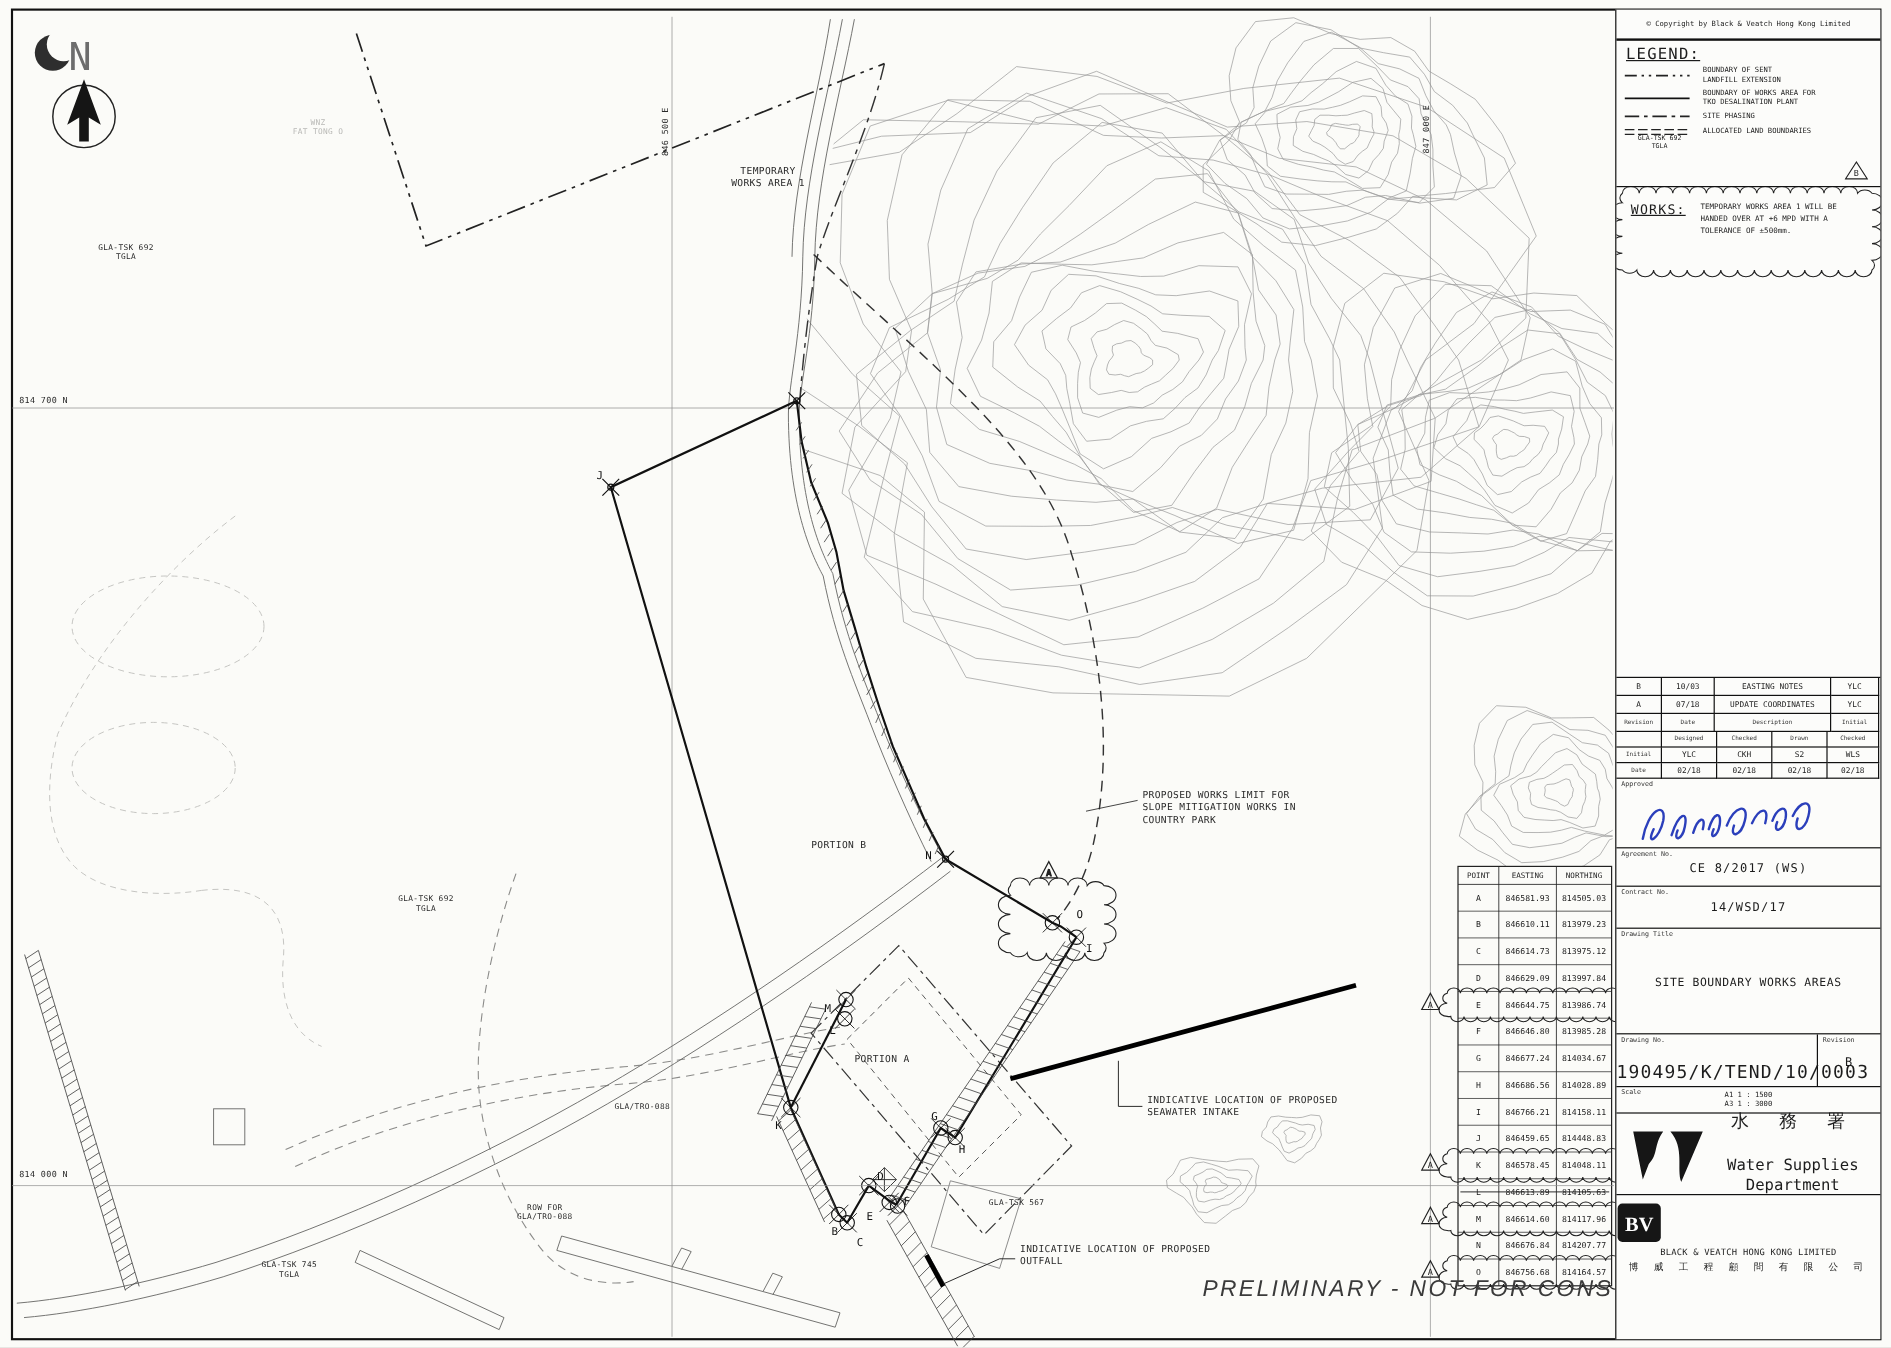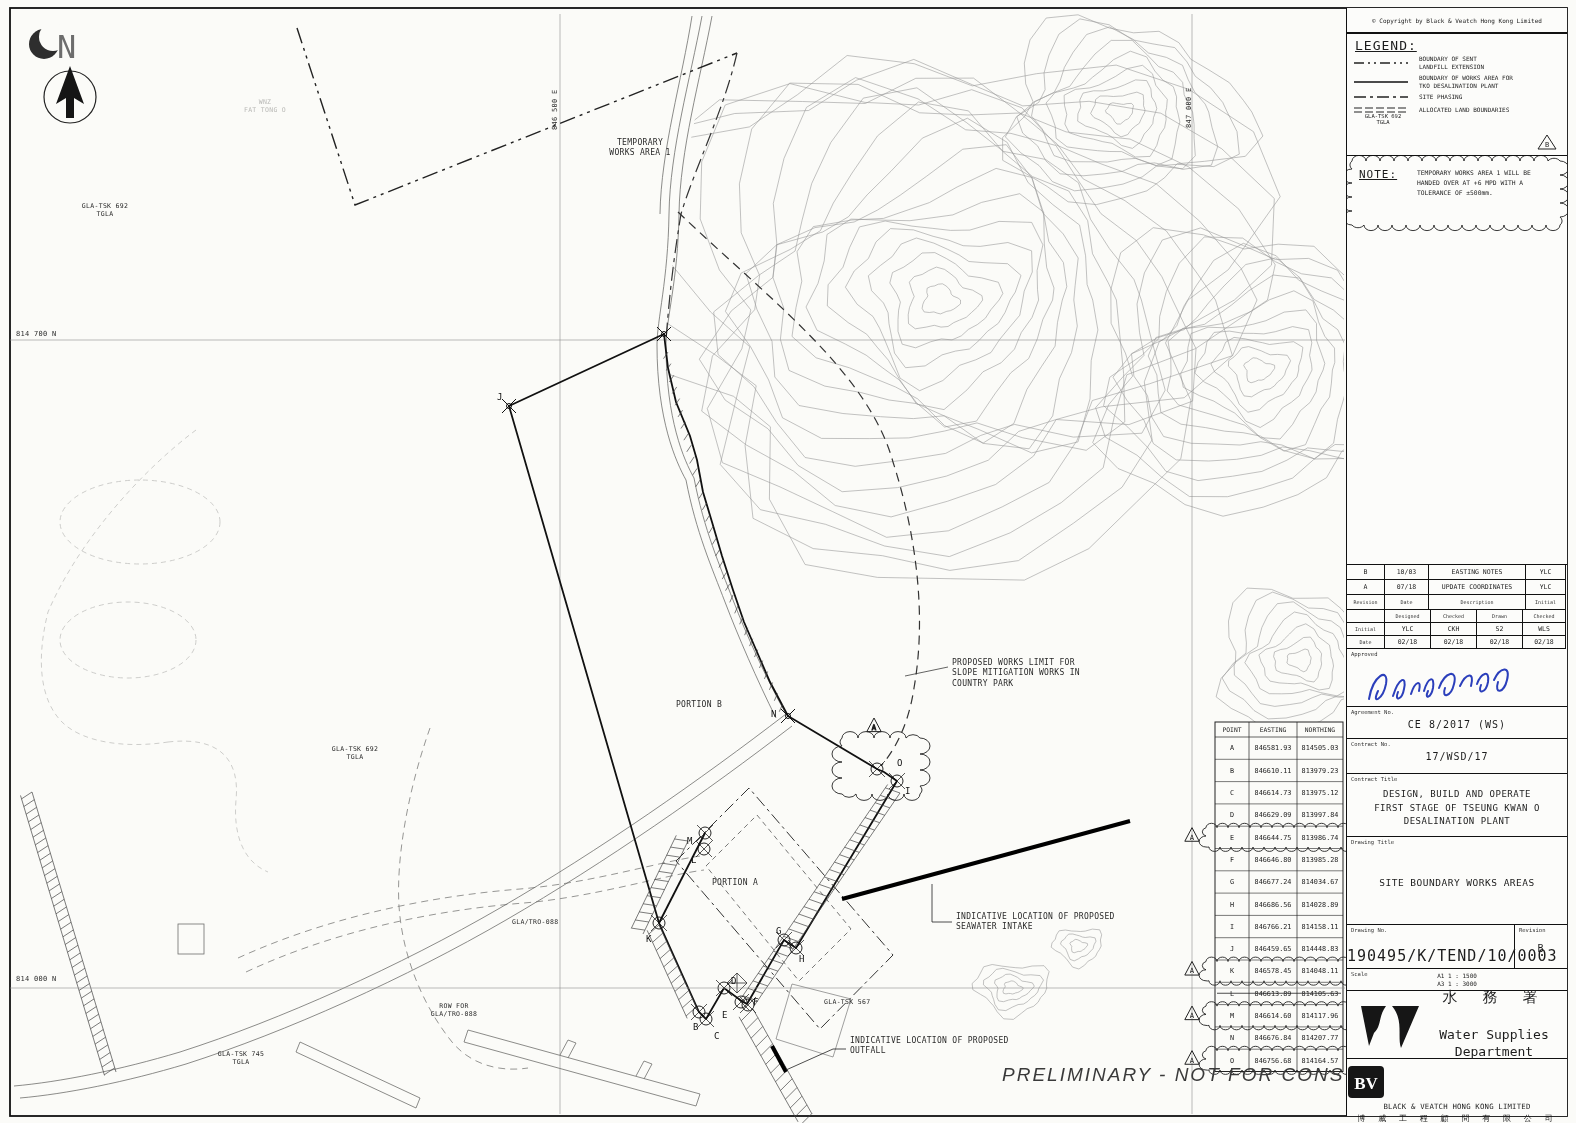--- a/index.html
+++ b/index.html
@@ -564,21 +564,21 @@
       <svg class="abs" style="right:10px;bottom:4px" width="20" height="18">
         <polygon points="10,2 19,16 1,16" fill="none" stroke="#222" stroke-width="1"></polygon>
         <text x="10" y="14" font-size="7" text-anchor="middle" fill="#222" font-family="DejaVu Sans Mono, monospace">B</text>
       </svg>
     </div>
 
     <div id="notesec" class="sec">
       <svg class="abs" style="left:0;top:0" width="220" height="78">
         <path id="notecloud" fill="none" stroke="#222" stroke-width="0.9" d="M5,5A7,5.6000000000000005 0 0 1 19,5A7,5.6000000000000005 0 0 1 33,5A7,5.6000000000000005 0 0 1 47,5A7,5.6000000000000005 0 0 1 61,5A7,5.6000000000000005 0 0 1 75,5A7,5.6000000000000005 0 0 1 89,5A7,5.6000000000000005 0 0 1 103,5A7,5.6000000000000005 0 0 1 117,5A7,5.6000000000000005 0 0 1 131,5A7,5.6000000000000005 0 0 1 145,5A7,5.6000000000000005 0 0 1 159,5A7,5.6000000000000005 0 0 1 173,5A7,5.6000000000000005 0 0 1 187,5A7,5.6000000000000005 0 0 1 201,5A7,5.6000000000000005 0 0 1 213,5A7,5.6000000000000005 0 0 1 213,19A7,5.6000000000000005 0 0 1 213,33A7,5.6000000000000005 0 0 1 213,47A7,5.6000000000000005 0 0 1 213,61A7,5.6000000000000005 0 0 1 213,69A7,5.6000000000000005 0 0 1 199,69A7,5.6000000000000005 0 0 1 185,69A7,5.6000000000000005 0 0 1 171,69A7,5.6000000000000005 0 0 1 157,69A7,5.6000000000000005 0 0 1 143,69A7,5.6000000000000005 0 0 1 129,69A7,5.6000000000000005 0 0 1 115,69A7,5.6000000000000005 0 0 1 101,69A7,5.6000000000000005 0 0 1 87,69A7,5.6000000000000005 0 0 1 73,69A7,5.6000000000000005 0 0 1 59,69A7,5.6000000000000005 0 0 1 45,69A7,5.6000000000000005 0 0 1 31,69A7,5.6000000000000005 0 0 1 17,69A7,5.6000000000000005 0 0 1 5,69A7,5.6000000000000005 0 0 1 5,55A7,5.6000000000000005 0 0 1 5,41A7,5.6000000000000005 0 0 1 5,27A7,5.6000000000000005 0 0 1 5,13A7,5.6000000000000005 0 0 1 5,5Z"></path>
       </svg>
-      <div class="note-title">NOTE:</div>
+      <div class="note-title">WORKS:</div>
       <div class="note-text">TEMPORARY WORKS AREA 1 WILL BE
 HANDED OVER AT +6 MPD WITH A
 TOLERANCE OF ±500mm.</div>
     </div>
 
     <div id="blanksec" class="sec"></div>
 
     <div class="rgrid" style="grid-template-columns:38px 44px 97px 40px;grid-auto-rows:15px">
       <div>B</div>
       <div>10/03</div>
@@ -621,29 +621,23 @@
       </svg>
     </div>
 
     <div id="agreementsec" class="sec">
       <div class="tag">Agreement No.</div>
       <div class="bigval">CE 8/2017 (WS)</div>
     </div>
 
     <div id="contractnosec" class="sec">
       <div class="tag">Contract No.</div>
-      <div class="bigval">17/WSD/17</div>
-    </div>
-
-    <div id="contracttitlesec" class="sec">
-      <div class="tag">Contract Title</div>
-      <div class="titleval">DESIGN, BUILD AND OPERATE
-FIRST STAGE OF TSEUNG KWAN O
-DESALINATION PLANT</div>
-    </div>
+      <div class="bigval">14/WSD/17</div>
+    </div>
+
 
     <div id="drawingtitlesec" class="sec">
       <div class="tag">Drawing Title</div>
       <div class="dt-center">SITE BOUNDARY WORKS AREAS</div>
     </div>
 
     <div id="drawingnosec" class="sec">
       <div style="flex:1;position:relative;border-right:1px solid #111">
         <div class="tag">Drawing No.</div>
         <div class="bigval" style="top:22px;font-size:15px">190495/K/TEND/10/0003</div>

